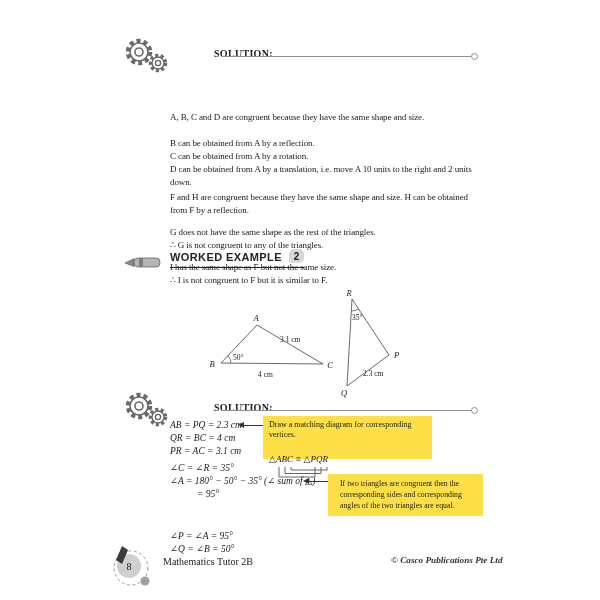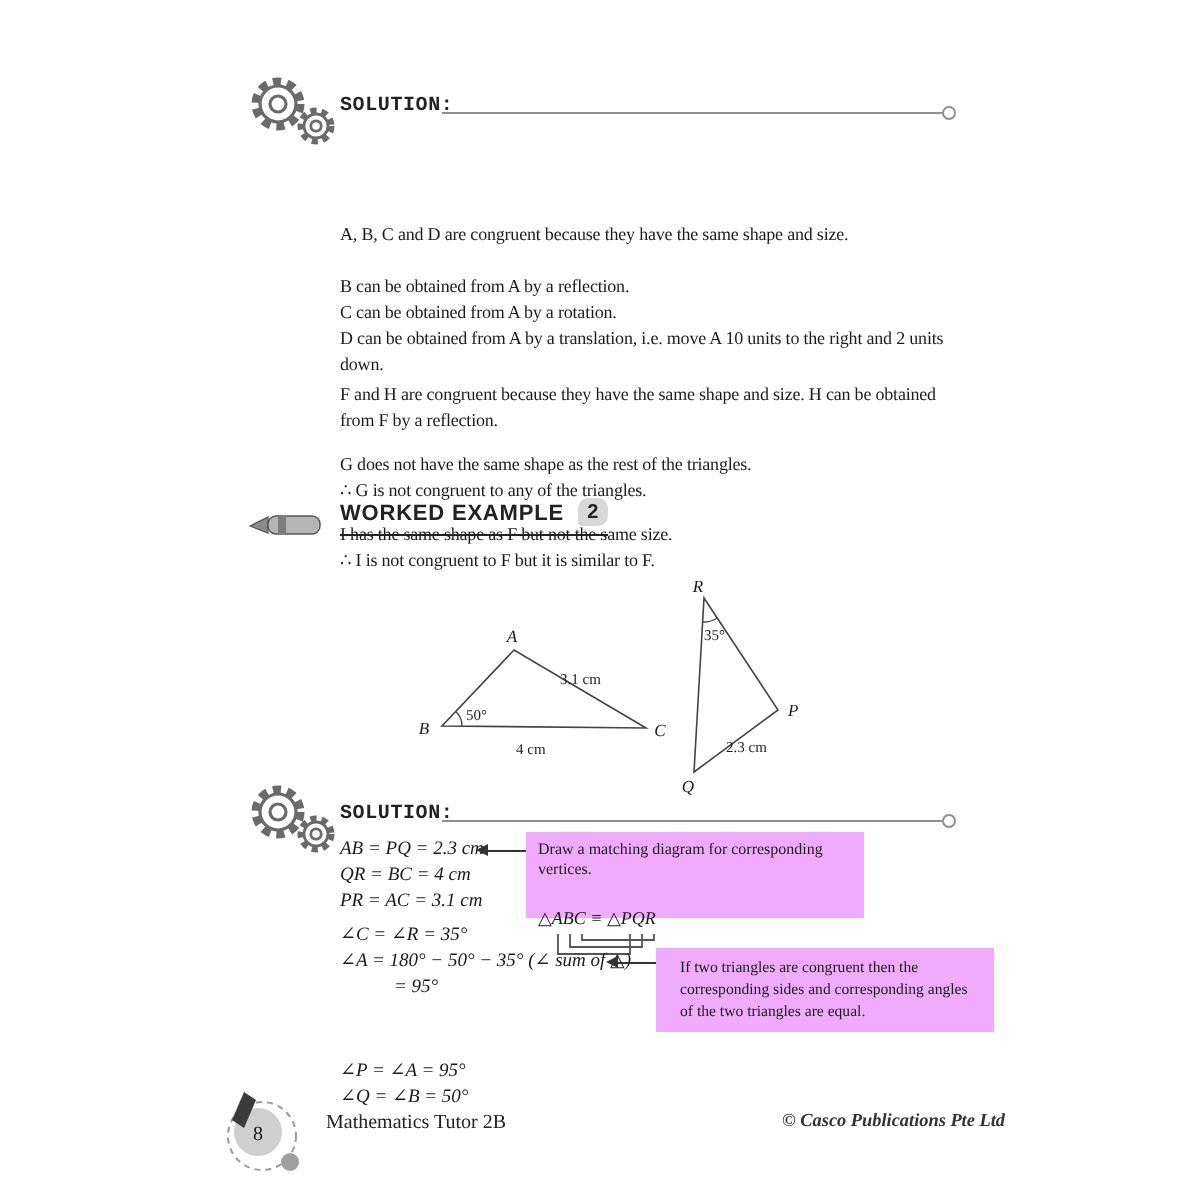--- a/index.html
+++ b/index.html
@@ -2,22 +2,22 @@
 <html><head>
 <meta charset="utf-8">
 <style>
   html,body{margin:0;padding:0;background:#fff;}
   #page{
     position:relative;width:600px;height:600px;background:#ffffff;overflow:hidden;
     font-family:"Liberation Serif","DejaVu Serif",serif;color:#1b1b1b;
   }
   
   .sec-label{
-    position:absolute;font-family:Liberation Mono, monospace;
-    font-weight:bold;font-size:10px;letter-spacing:.3px;color:#222;
+    position:absolute;font-family:Liberation Serif, serif;
+    font-weight:bold;font-size:10px;letter-spacing:.3px;color:#222;margin-left:44px;
   }
   .rule{position:absolute;height:1px;background:#8f8f8f;}
   .rule-end{position:absolute;width:5px;height:5px;border:1px solid #8f8f8f;border-radius:50%;background:#fff;}
   .gears{position:absolute;}
   
   .para{
     position:absolute;left:170px;width:312px;font-size:9px;line-height:13px;
     letter-spacing:-.1px;white-space:pre-line;margin-top:48px;
   }
   
@@ -40,21 +40,21 @@
   #tri-svg{position:absolute;left:198px;top:288px;}
   .tri-line{stroke:#444;stroke-width:.8;fill:none;}
   .tri-arc{stroke:#444;stroke-width:.7;fill:none;}
   .v-label{font-family:"Liberation Serif","DejaVu Serif",serif;font-style:italic;font-size:8.5px;fill:#1b1b1b;}
   .m-label{font-family:"Liberation Serif","DejaVu Serif",serif;font-size:7.5px;fill:#1b1b1b;}
   
   .eq-block{position:absolute;left:170px;font-size:9.5px;font-style:italic;line-height:13px;}
   .eq-row{height:13px;}
   .eq-indent{padding-left:27px;}
   .callout{
-    position:absolute;background:#f0abfc;padding:4px 6px;box-sizing:border-box;
+    position:absolute;background:#fde047;padding:4px 6px;box-sizing:border-box;
   }
   .callout .c-line1{font-size:8px;line-height:10px;}
   .callout .c-line2{font-size:9px;font-style:italic;line-height:11px;margin-top:14px;}
   .arrow{position:absolute;height:1px;background:#333;}
   .arrow::before{
     content:'';position:absolute;left:-6px;top:-3px;width:0;height:0;
     border-right:6px solid #333;border-top:3px solid transparent;border-bottom:3px solid transparent;
   }
   .bracket-svg{display:block;margin-top:1px;}
   .bracket-svg path{stroke:#555;stroke-width:.9;fill:none;}
@@ -153,21 +153,21 @@
     <div class="eq-row">∠C = ∠R = 35°</div>
     <div class="eq-row">∠A = 180° − 50° − 35° (∠ sum of △)</div>
     <div class="eq-row eq-indent">= 95°</div>
   </div>
   <div class="eq-block" style="top:506px;margin-top:24px;">
     <div class="eq-row">∠P = ∠A = 95°</div>
     <div class="eq-row">∠Q = ∠B = 50°</div>
   </div>
 
   <div class="arrow" style="left:309px;top:481px;width:19px;"></div>
-  <div class="callout" style="left:328px;top:474px;width:169px;height:42px;padding-left:12px;">
+  <div class="callout" style="left:328px;top:474px;width:155px;height:42px;padding-left:12px;">
     <div style="font-size:7.8px;line-height:11px;">If two triangles are congruent then the corresponding sides and corresponding angles of the two triangles are equal.</div>
   </div>
 
   <svg class="footer-badge" width="56" height="48" viewBox="0 0 56 48">
     <circle cx="27" cy="24" r="17" fill="none" stroke="#9a9a9a" stroke-width="1" stroke-dasharray="3 2.5"></circle>
     <circle cx="25" cy="22" r="12" fill="#cfcfcf"></circle>
     <path d="M12 16 L18 2 L24 6 L18 20 Z" fill="#3a3a3a"></path>
     <circle cx="41" cy="37" r="4.5" fill="#9f9f9f"></circle>
     <text x="25" y="26" text-anchor="middle" font-size="10" font-family="Liberation Serif, DejaVu Serif, serif" fill="#1b1b1b">8</text>
   </svg>

